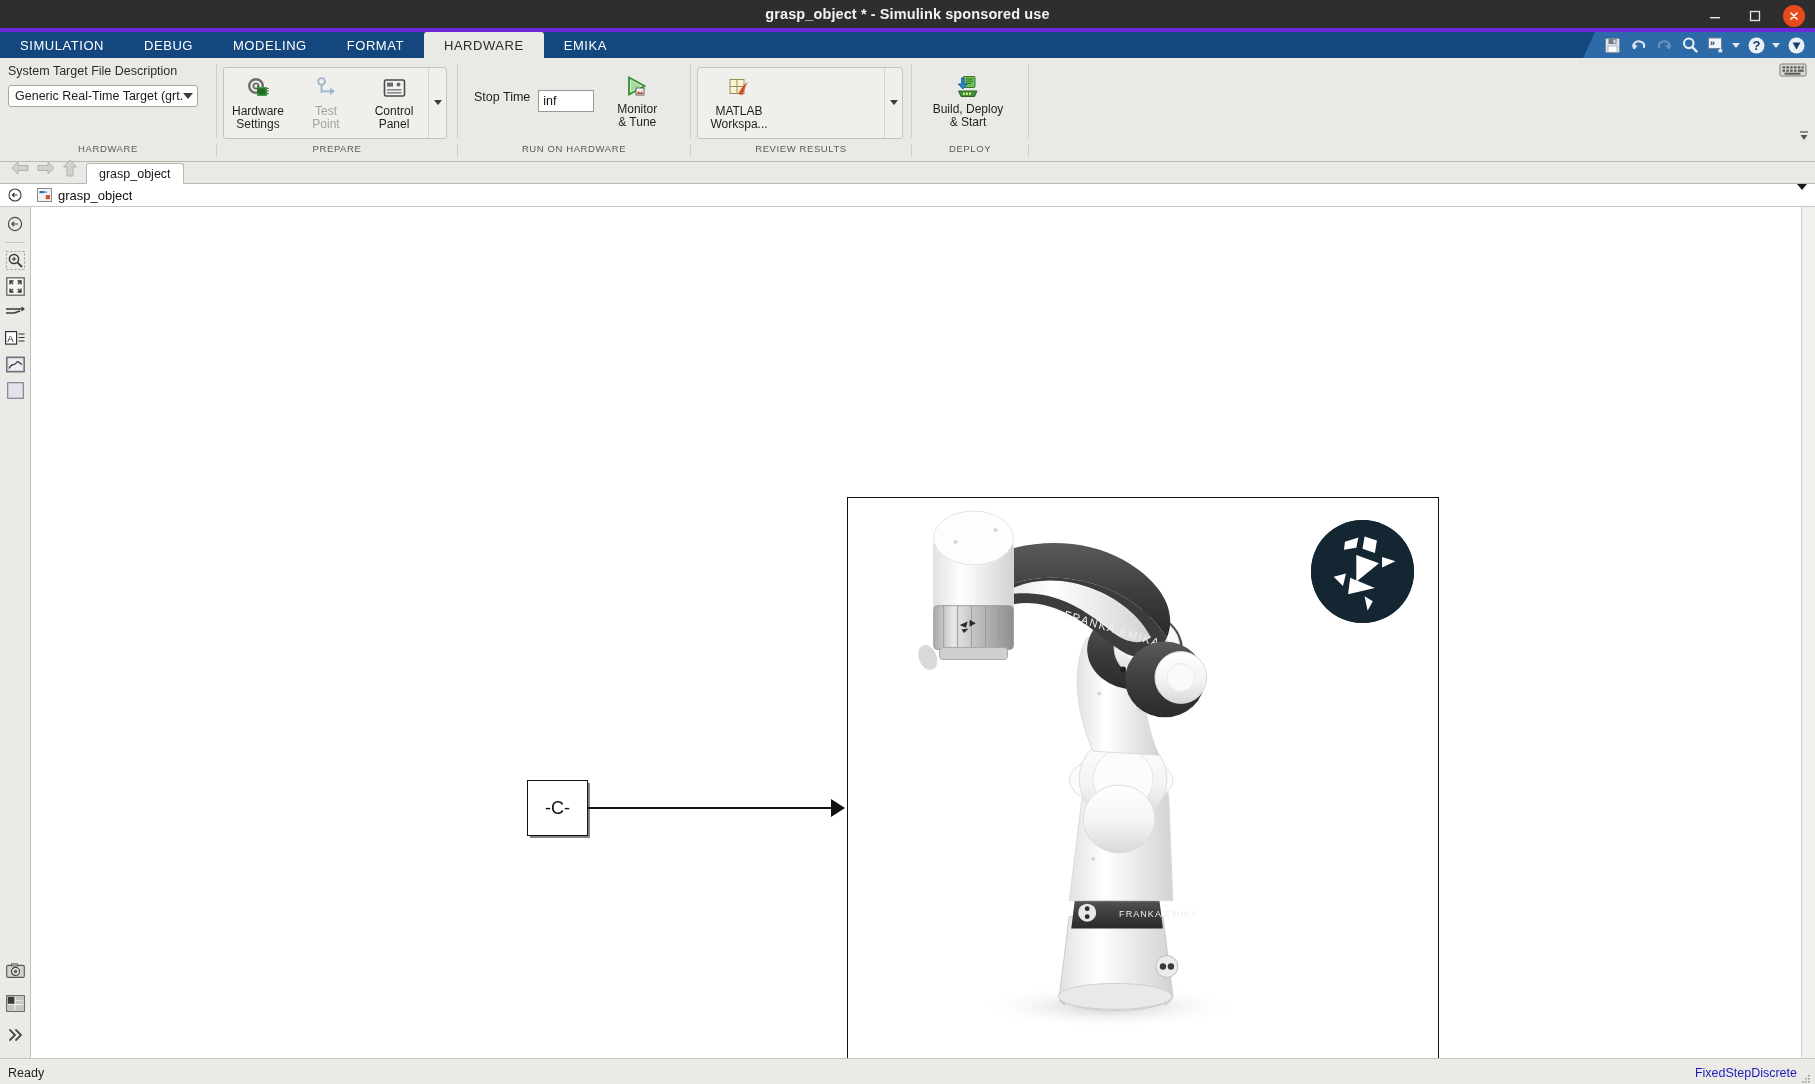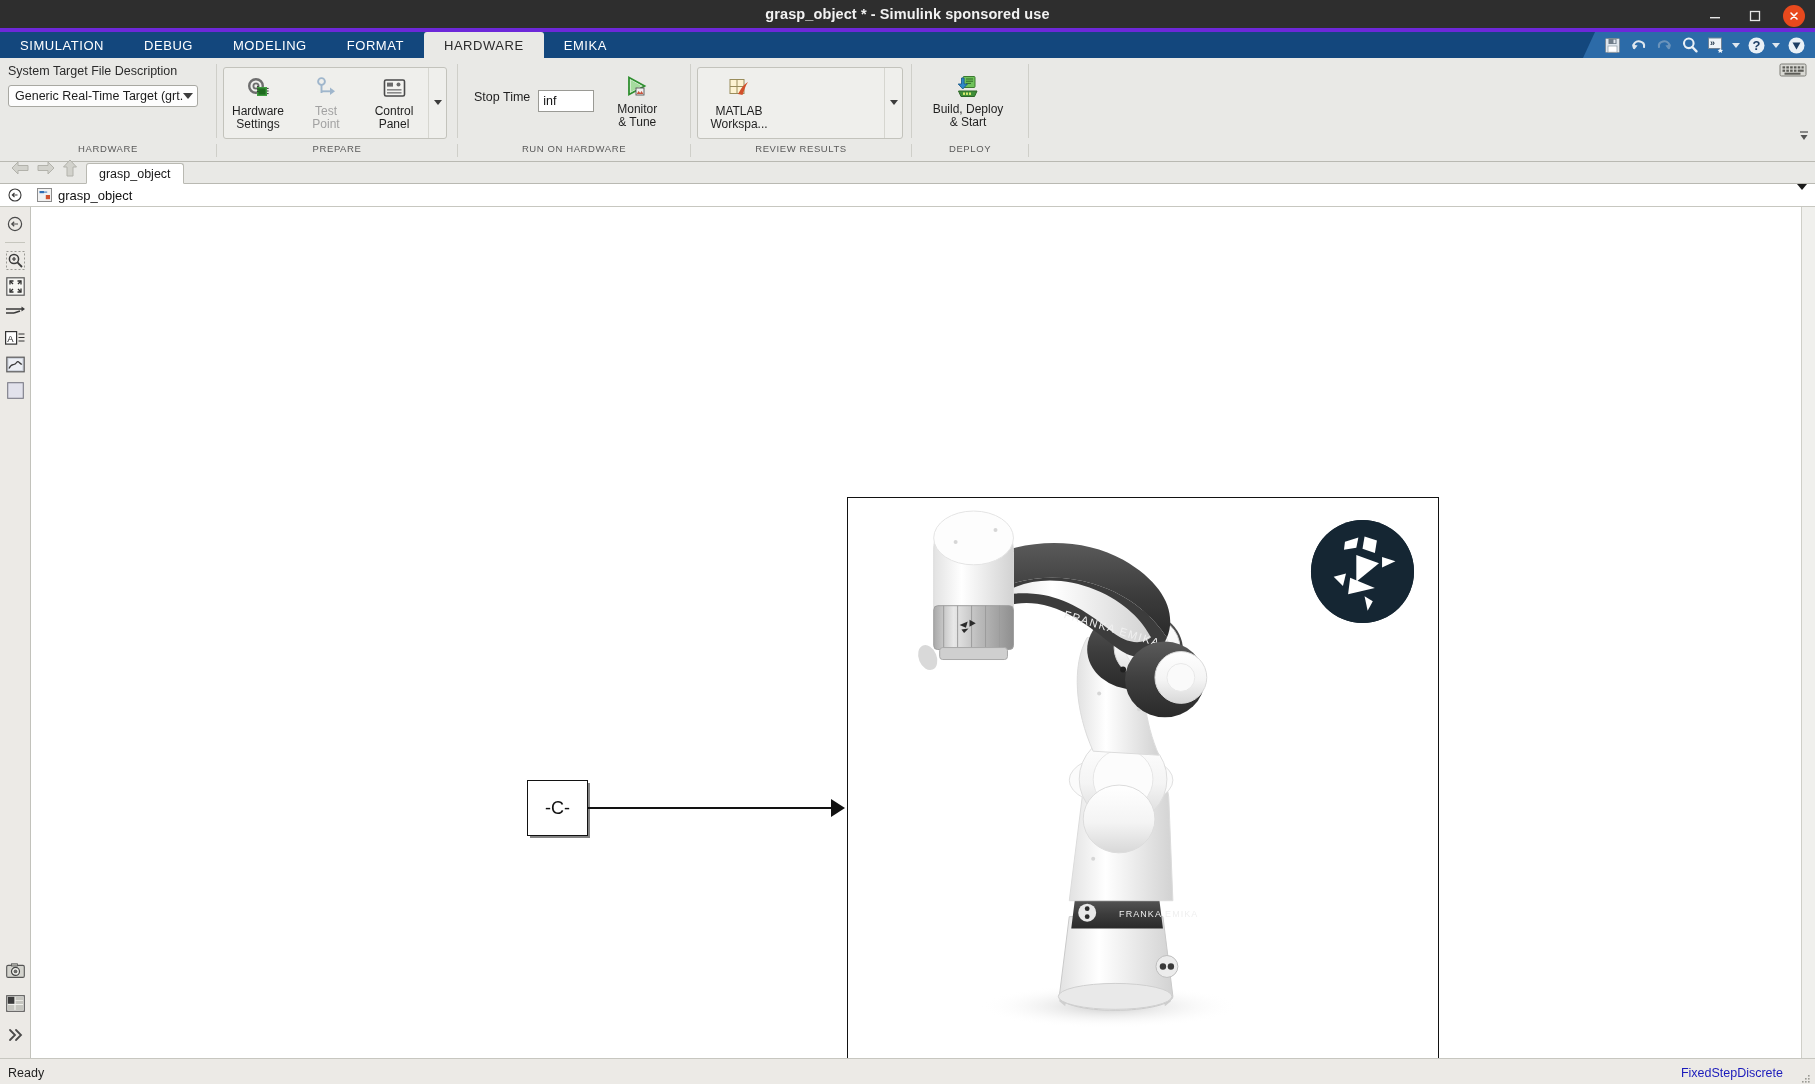--- a/index.html
+++ b/index.html
@@ -230,21 +230,21 @@
 
   
   .statusbar {
     height: 29px; background: #eceae6;
     border-top: 1px solid #c7c7c0;
     display: flex; align-items: center; position: relative;
     font-size: 12.5px; color: #1f1f1f;
   }
   .st-ready { position: absolute; left: 8px; }
   .st-zoom  { position: absolute; left: 50%; transform: translateX(-50%); margin-top: 31px; }
-  .st-solver{ position: absolute; right: 32px; color: #1b1bbb; }
+  .st-solver{ position: absolute; right: 18px; color: #1b1bbb; }
   .st-grip  { position: absolute; right: 3px; bottom: 2px; width: 12px; height: 12px; }
 </style>
 </head>
 <body>
 
 <div class="titlebar">
   <div class="title-text">grasp_object * - Simulink sponsored use</div>
   <div class="win-btns">
     <div class="win-btn">
       <svg width="14" height="14" viewBox="0 0 14 14">

